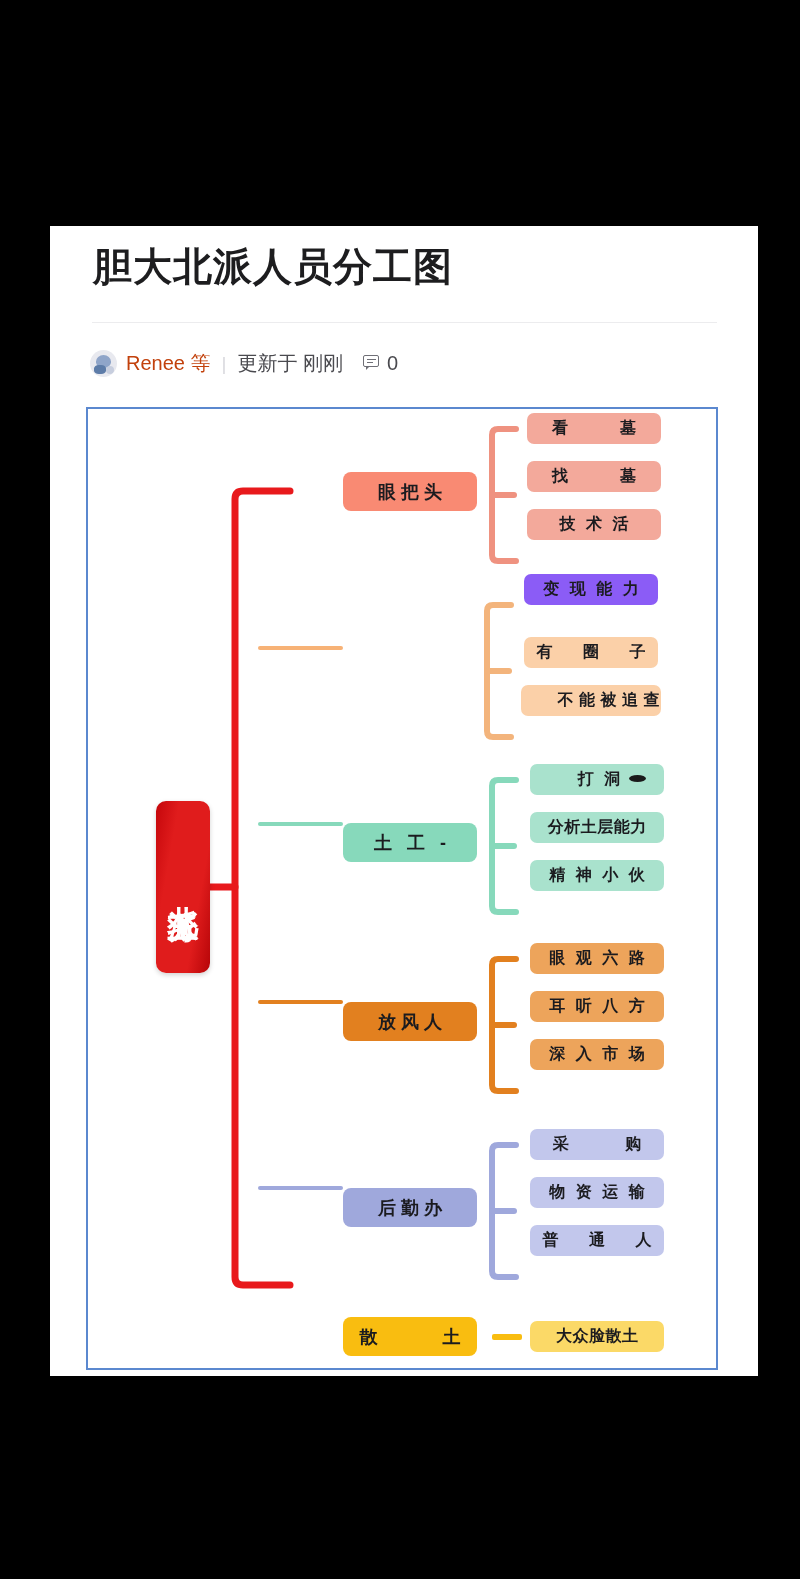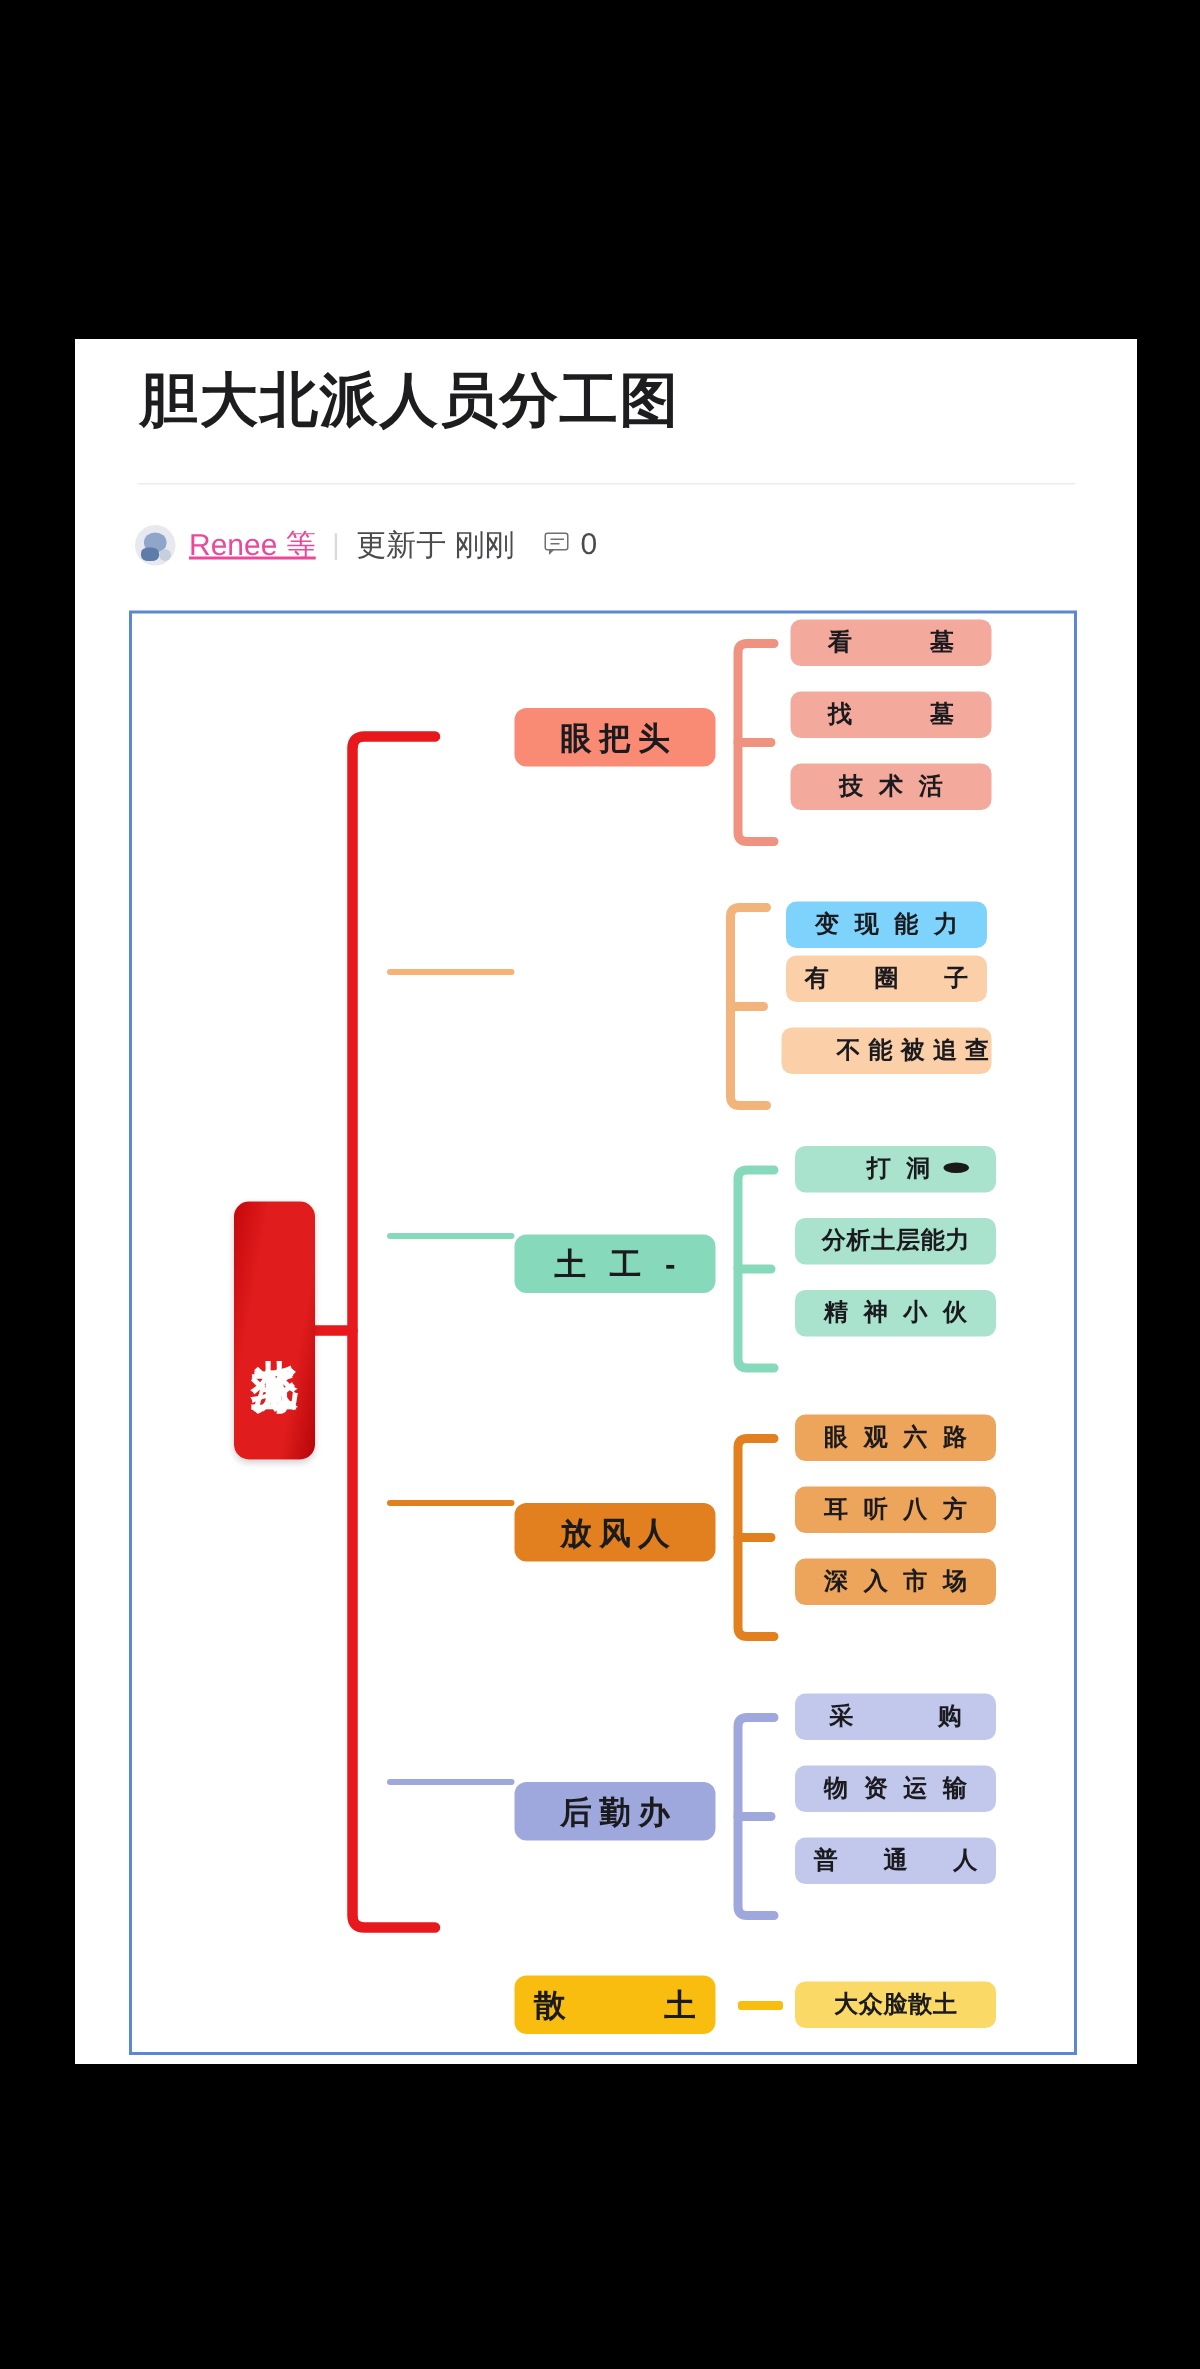--- a/index.html
+++ b/index.html
@@ -85,23 +85,22 @@
     left: 16px;
     top: 16px;
     width: 8px;
     height: 8px;
     background: #c7cede;
     border-radius: 50%;
   }
   .meta-author {
     margin-left: 9px;
     font-size: 20px;
-    color: #ec4899;
-    white-space: nowrap;
-    text-decoration: underline;
+    color: #c2410c;
+    white-space: nowrap;
   }
   .meta-sep {
     margin: 0 11px;
     color: #d8d8dd;
     font-size: 19px;
     line-height: 1;
   }
   .meta-updated {
     font-size: 20px;
     color: #4a4a4f;
@@ -198,21 +197,21 @@
     position: absolute;
     width: 134px;
     height: 39px;
     border-radius: 8px;
     display: flex;
     align-items: center;
     justify-content: center;
     box-sizing: border-box;
   }
   .branch-node .bn-label {
-    font-size: 21px;
+    font-size: 18px;
     font-weight: bold;
     color: #1b1b1f;
     letter-spacing: 5px;
     text-indent: 5px;
     white-space: nowrap;
   }
 
   
   .leaf-node {
     position: absolute;
@@ -313,21 +312,21 @@
       </div>
       <div class="leaf-node" style="left:439px; top:100px; background:#f3a99b;">
         <span class="ln-label">技 术 活</span>
       </div>
 
       <div class="stub" style="left:170px; top:237px; width:85px; background:#f7b276;"></div>
       <svg width="40" height="140" viewBox="0 0 40 140" style="position:absolute;left:395px;top:192px;">
         <path d="M 28 4 L 10 4 Q 4 4 4 10 L 4 130 Q 4 136 10 136 L 28 136" fill="none" stroke="#f3b47c" stroke-width="6" stroke-linecap="round"></path>
         <path d="M 4 70 L 26 70" fill="none" stroke="#f3b47c" stroke-width="6" stroke-linecap="round"></path>
       </svg>
-      <div class="leaf-node" style="left:436px; top:192px; background:#7dd3fc;">
+      <div class="leaf-node" style="left:436px; top:165px; background:#8b5cf6;">
         <span class="ln-label">变 现 能 力</span>
       </div>
       <div class="leaf-node wide3" style="left:436px; top:228px; background:#fbd0a8;">
         <span class="ln-label">有 圈 子</span>
       </div>
       <div class="leaf-node tight" style="left:433px; top:276px; width:140px; background:#fbd0a8;padding-left:35px;">
         <span class="ln-label">不 能 被 追 查</span>
       </div>
 
       <div class="stub" style="left:170px; top:413px; width:85px; background:#87d9bb;"></div>

